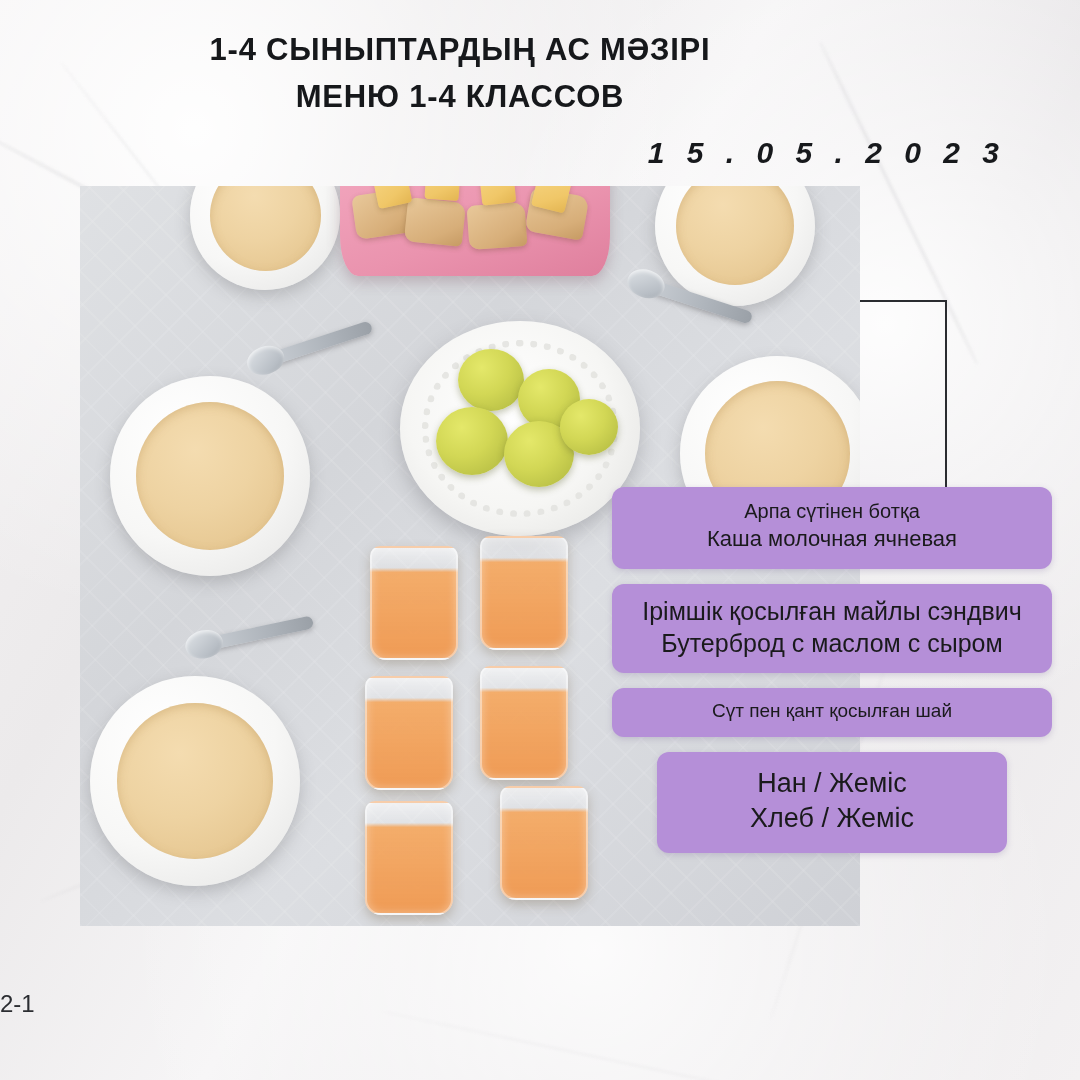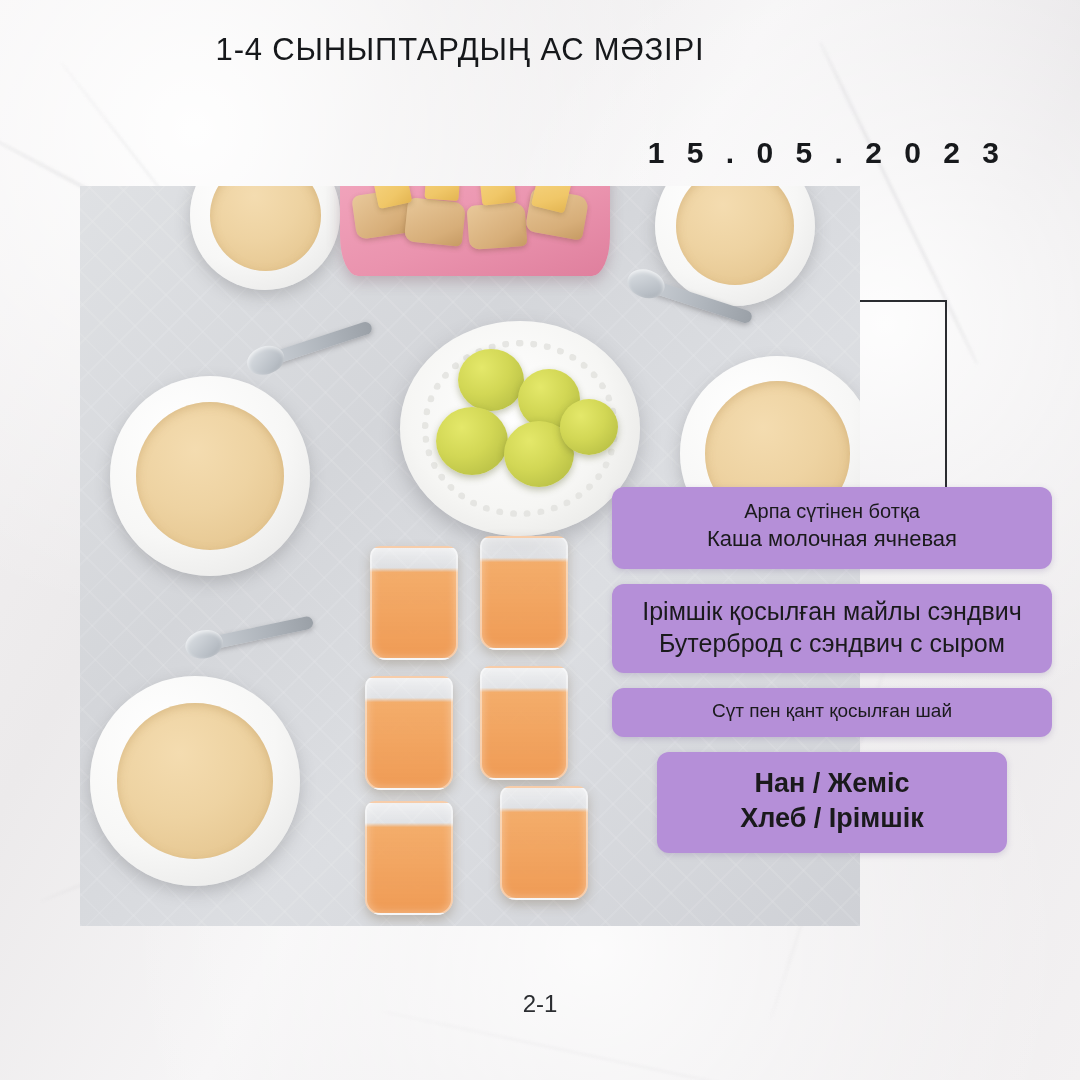--- a/index.html
+++ b/index.html
@@ -41,36 +41,37 @@
   .title-block {
     position: absolute;
     left: 0;
     top: 26px;
     width: 920px;
     text-align: center;
     z-index: 6;
   }
   .title-line {
     font-size: 31px;
-    font-weight: normal;
+    font-weight: bold;
     letter-spacing: 0.8px;
     color: #16181b;
     line-height: 1.52;
   }
   .date-line {
     position: absolute;
     left: 0;
     top: 136px;
     width: 1006px;
     text-align: right;
     font-size: 30px;
     font-weight: 600;
     letter-spacing: 7px;
     color: #17191c;
     z-index: 6;
+    font-style: italic;
   }
 
   
   .photo {
     position: absolute;
     left: 80px;
     top: 186px;
     width: 780px;
     height: 740px;
     overflow: hidden;
@@ -234,47 +235,48 @@
   }
   .label.l1 { padding: 12px 10px 16px; }
   .label.l2 .kz, .label.l2 .ru { font-size: 25px; }
   .label.l3 .kz, .label.l3 .ru { font-size: 19px; }
   .label.l4 {
     width: 330px;
     margin-left: auto;
     margin-right: auto;
     padding: 14px 10px 18px;
   }
-  .label.l4 .kz, .label.l4 .ru { font-size: 27px; font-weight: bold; }
+  .label.l4 .kz, .label.l4 .ru { font-size: 27px; }
 
   .footer {
     position: absolute;
     left: 0;
     top: 990px;
     width: 1080px;
-    text-align: center;
+    text-align: left;
     font-size: 24px;
     color: #2b2d31;
     z-index: 6;
   }
 </style>
 </head>
 <body>
 
 <div class="poster">
 
   <div class="marble-vein v1"></div>
   <div class="marble-vein v2"></div>
   <div class="marble-vein v3"></div>
   <div class="marble-vein v4"></div>
   <div class="marble-vein v5"></div>
   <div class="marble-vein v6"></div>
 
   <div class="title-block">
     <div class="title-line">1-4 СЫНЫПТАРДЫҢ АС МӘЗІРІ</div>
+    <div class="title-line">МЕНЮ 1-4 КЛАССОВ</div>
   </div>
 
   <div class="date-line">1 5 . 0 5 . 2 0 2 3</div>
 
   <div class="photo">
     <div class="tablecloth">
       <div class="cloth-pattern"></div>
     </div>
 
     <div class="bowl bowl-a"></div>
@@ -318,29 +320,29 @@
 
   <div class="labels">
 
     <div class="label l1">
       <div class="kz">Арпа сүтінен ботқа</div>
       <div class="ru">Каша молочная ячневая</div>
     </div>
 
     <div class="label l2">
       <div class="kz">Ірімшік қосылған майлы сэндвич</div>
-      <div class="ru">Бутерброд с сэндвич с сыром</div>
+      <div class="ru">Бутерброд с маслом с сыром</div>
     </div>
 
     <div class="label l3">
       <div class="kz">Сүт пен қант қосылған шай</div>
     </div>
 
     <div class="label l4">
       <div class="kz">Нан   / Жеміс</div>
-      <div class="ru">Хлеб  /  Ірімшік</div>
+      <div class="ru">Хлеб  /  Жеміс</div>
     </div>
 
   </div>
 
   <div class="footer">2-1</div>
 
 </div>
 
 </body></html>

